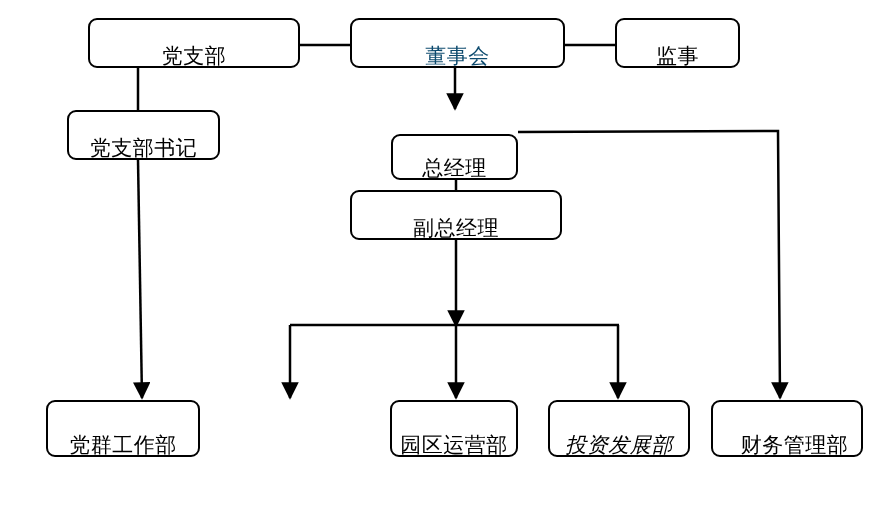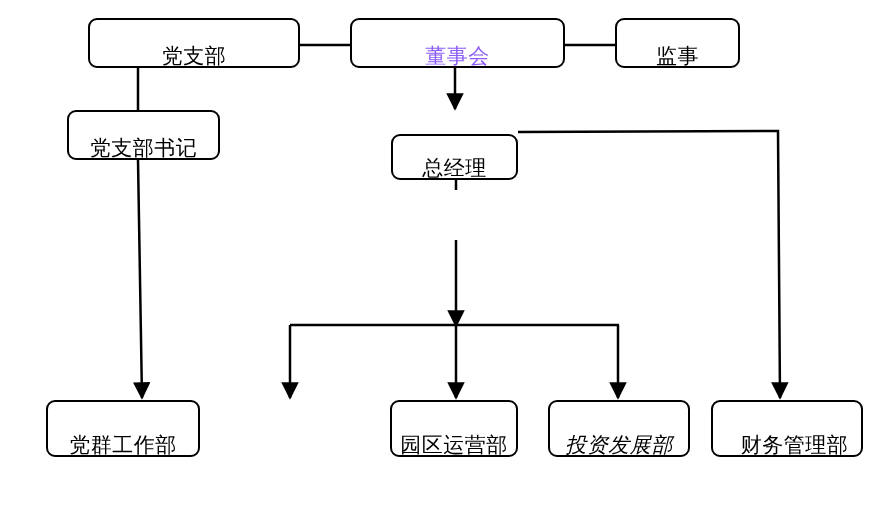--- a/index.html
+++ b/index.html
@@ -37,21 +37,21 @@
     z-index: 5;
   }
   .node-label {
     font-size: 21px;
     line-height: 1;
     color: #000000;
     white-space: nowrap;
     letter-spacing: 0.5px;
   }
   .node-label.muted {
-    color: #8b5cf6;
+    color: #0c4a6e;
   }
 </style>
 </head>
 <body>
 
 <div id="chart-root">
 
   <svg id="edge-layer" width="895" height="505" viewBox="0 0 895 505" xmlns="http://www.w3.org/2000/svg">
     <defs>
       <marker id="arrowhead" viewBox="0 0 10 10" refX="9" refY="5" markerWidth="7" markerHeight="7" orient="auto-start-reverse">
@@ -97,20 +97,23 @@
   </div>
 
   <div class="node" style="left:67px; top:110px; width:153px; height:50px;">
     <span class="node-label">党支部书记</span>
   </div>
 
   <div class="node" style="left:391px; top:110px; width:127px; height:46px;margin-top:24px;">
     <span class="node-label">总经理</span>
   </div>
 
+  <div class="node" style="left:350px; top:190px; width:212px; height:50px;">
+    <span class="node-label">副总经理</span>
+  </div>
 
   <div class="node" style="left:46px; top:400px; width:154px; height:57px;">
     <span class="node-label">党群工作部</span>
   </div>
 
 
   <div class="node" style="left:390px; top:400px; width:128px; height:57px;">
     <span class="node-label">园区运营部</span>
   </div>
 

